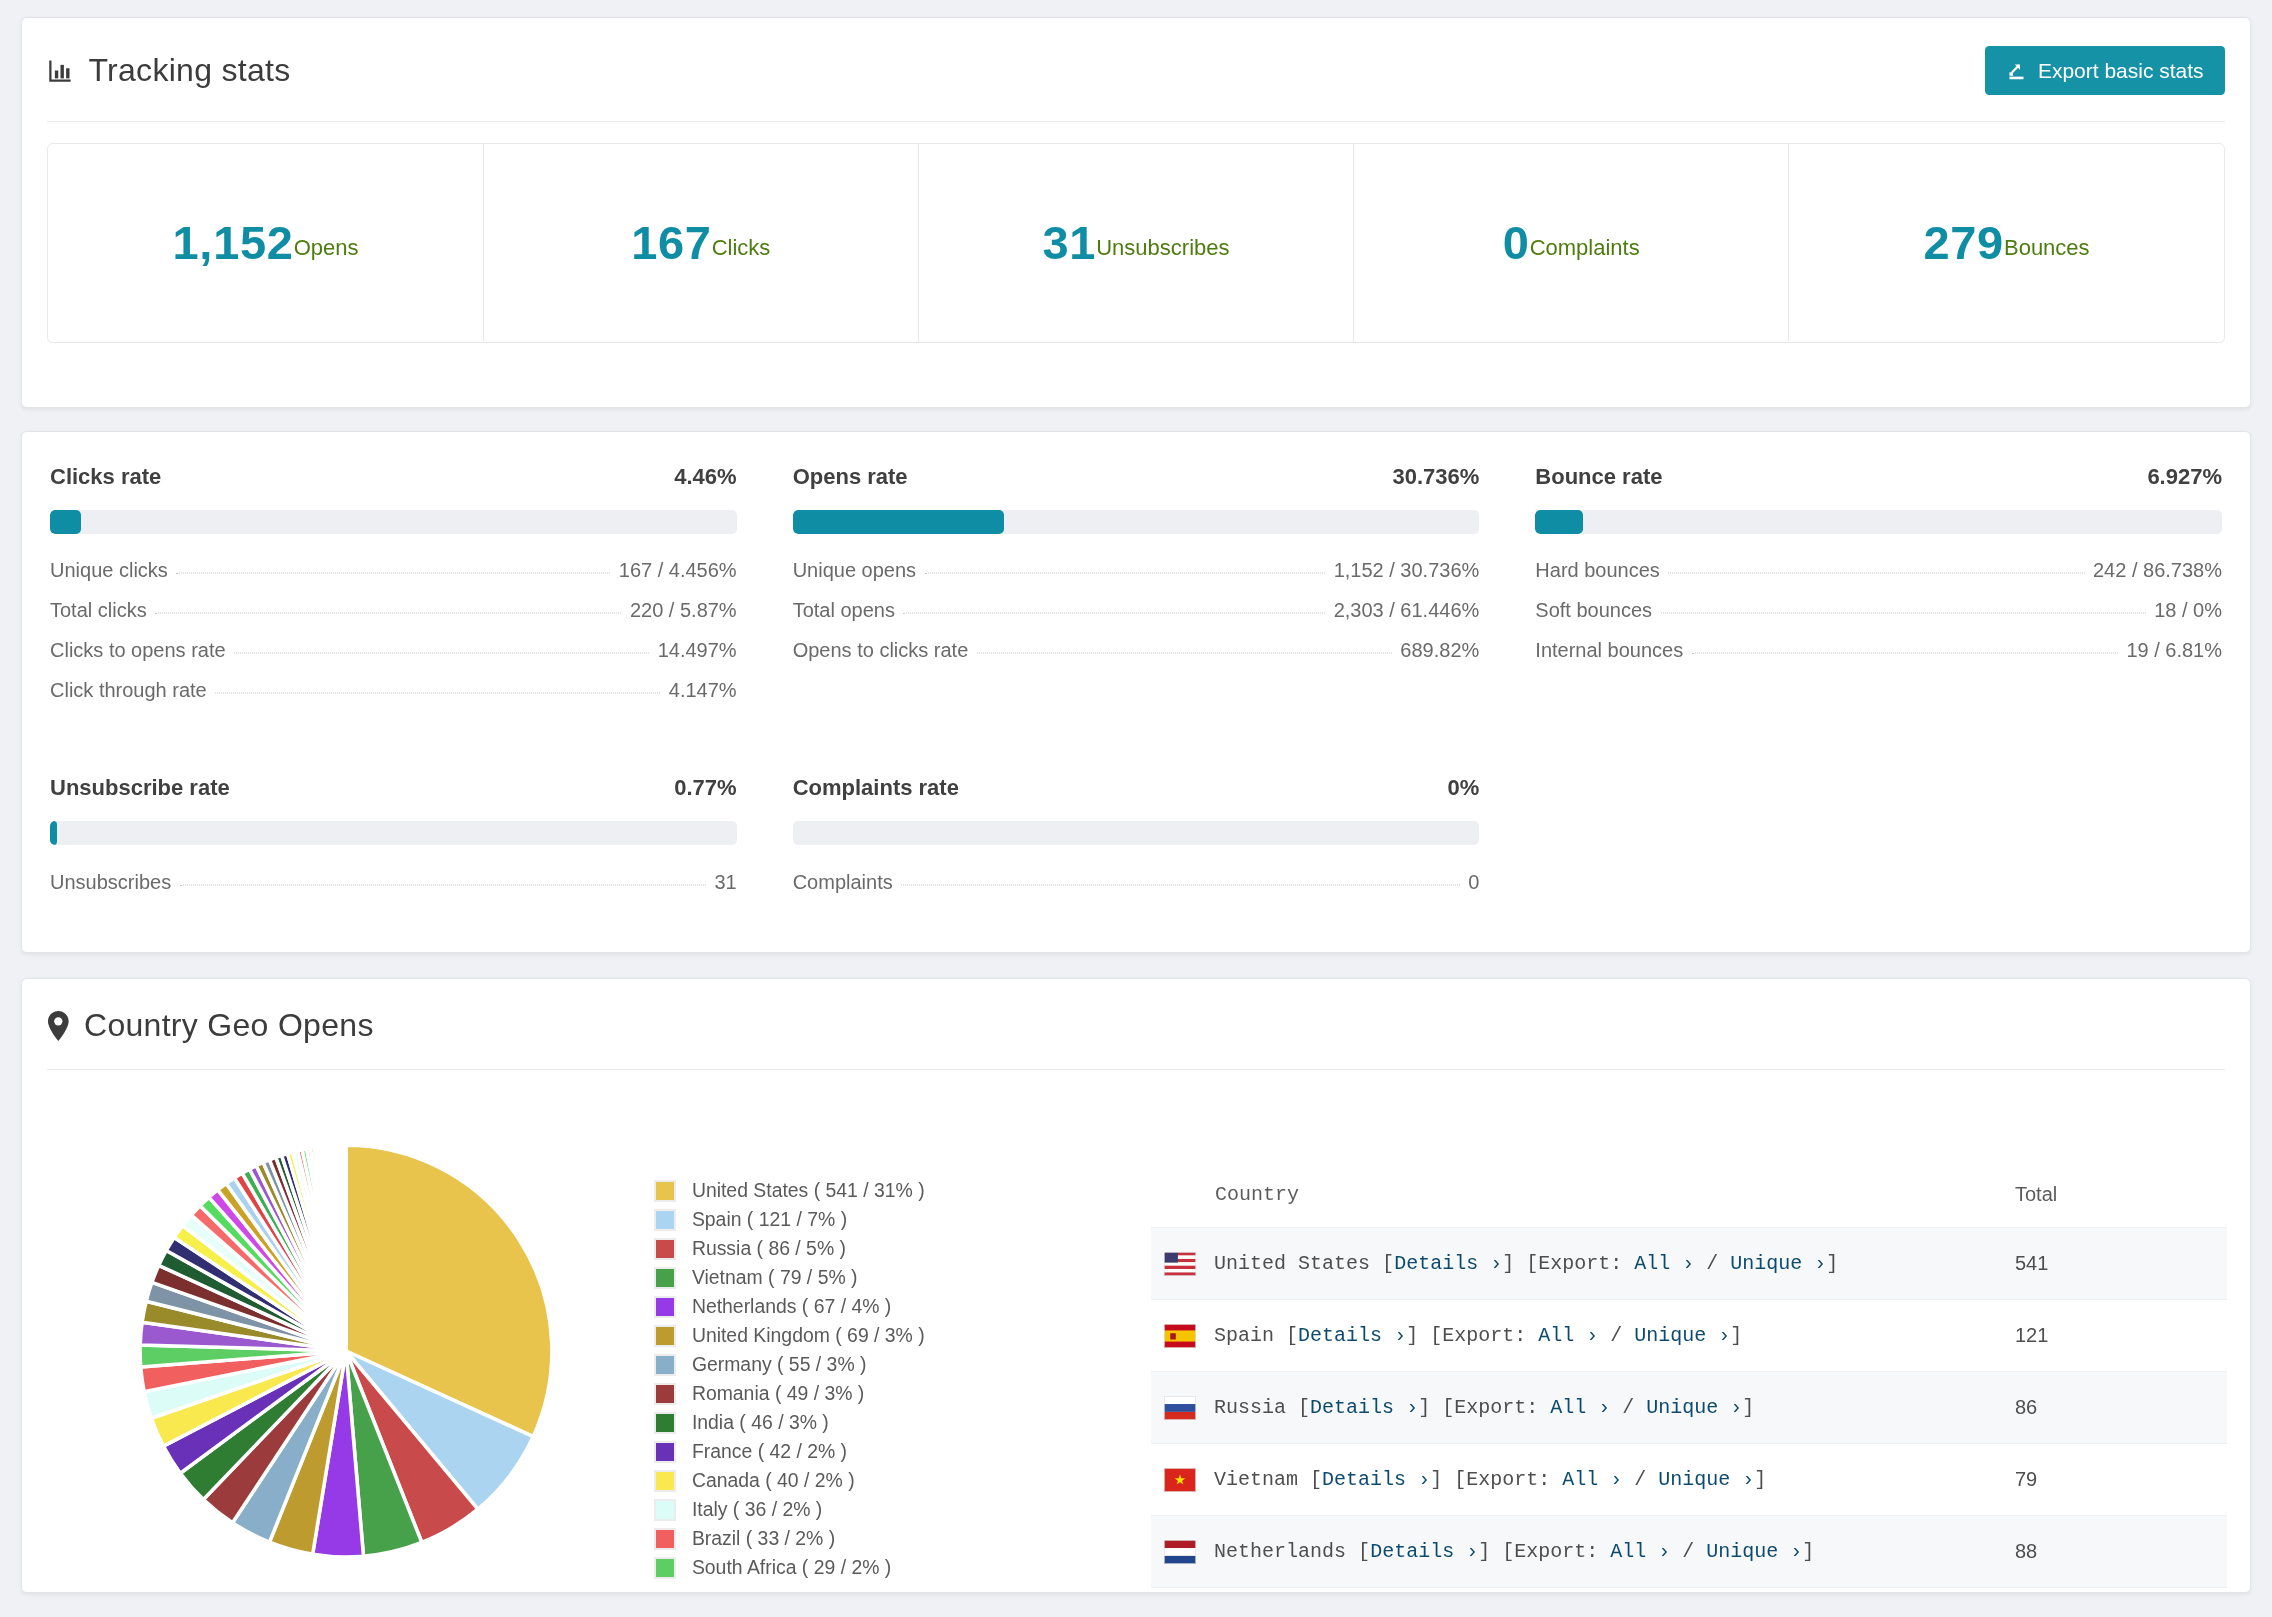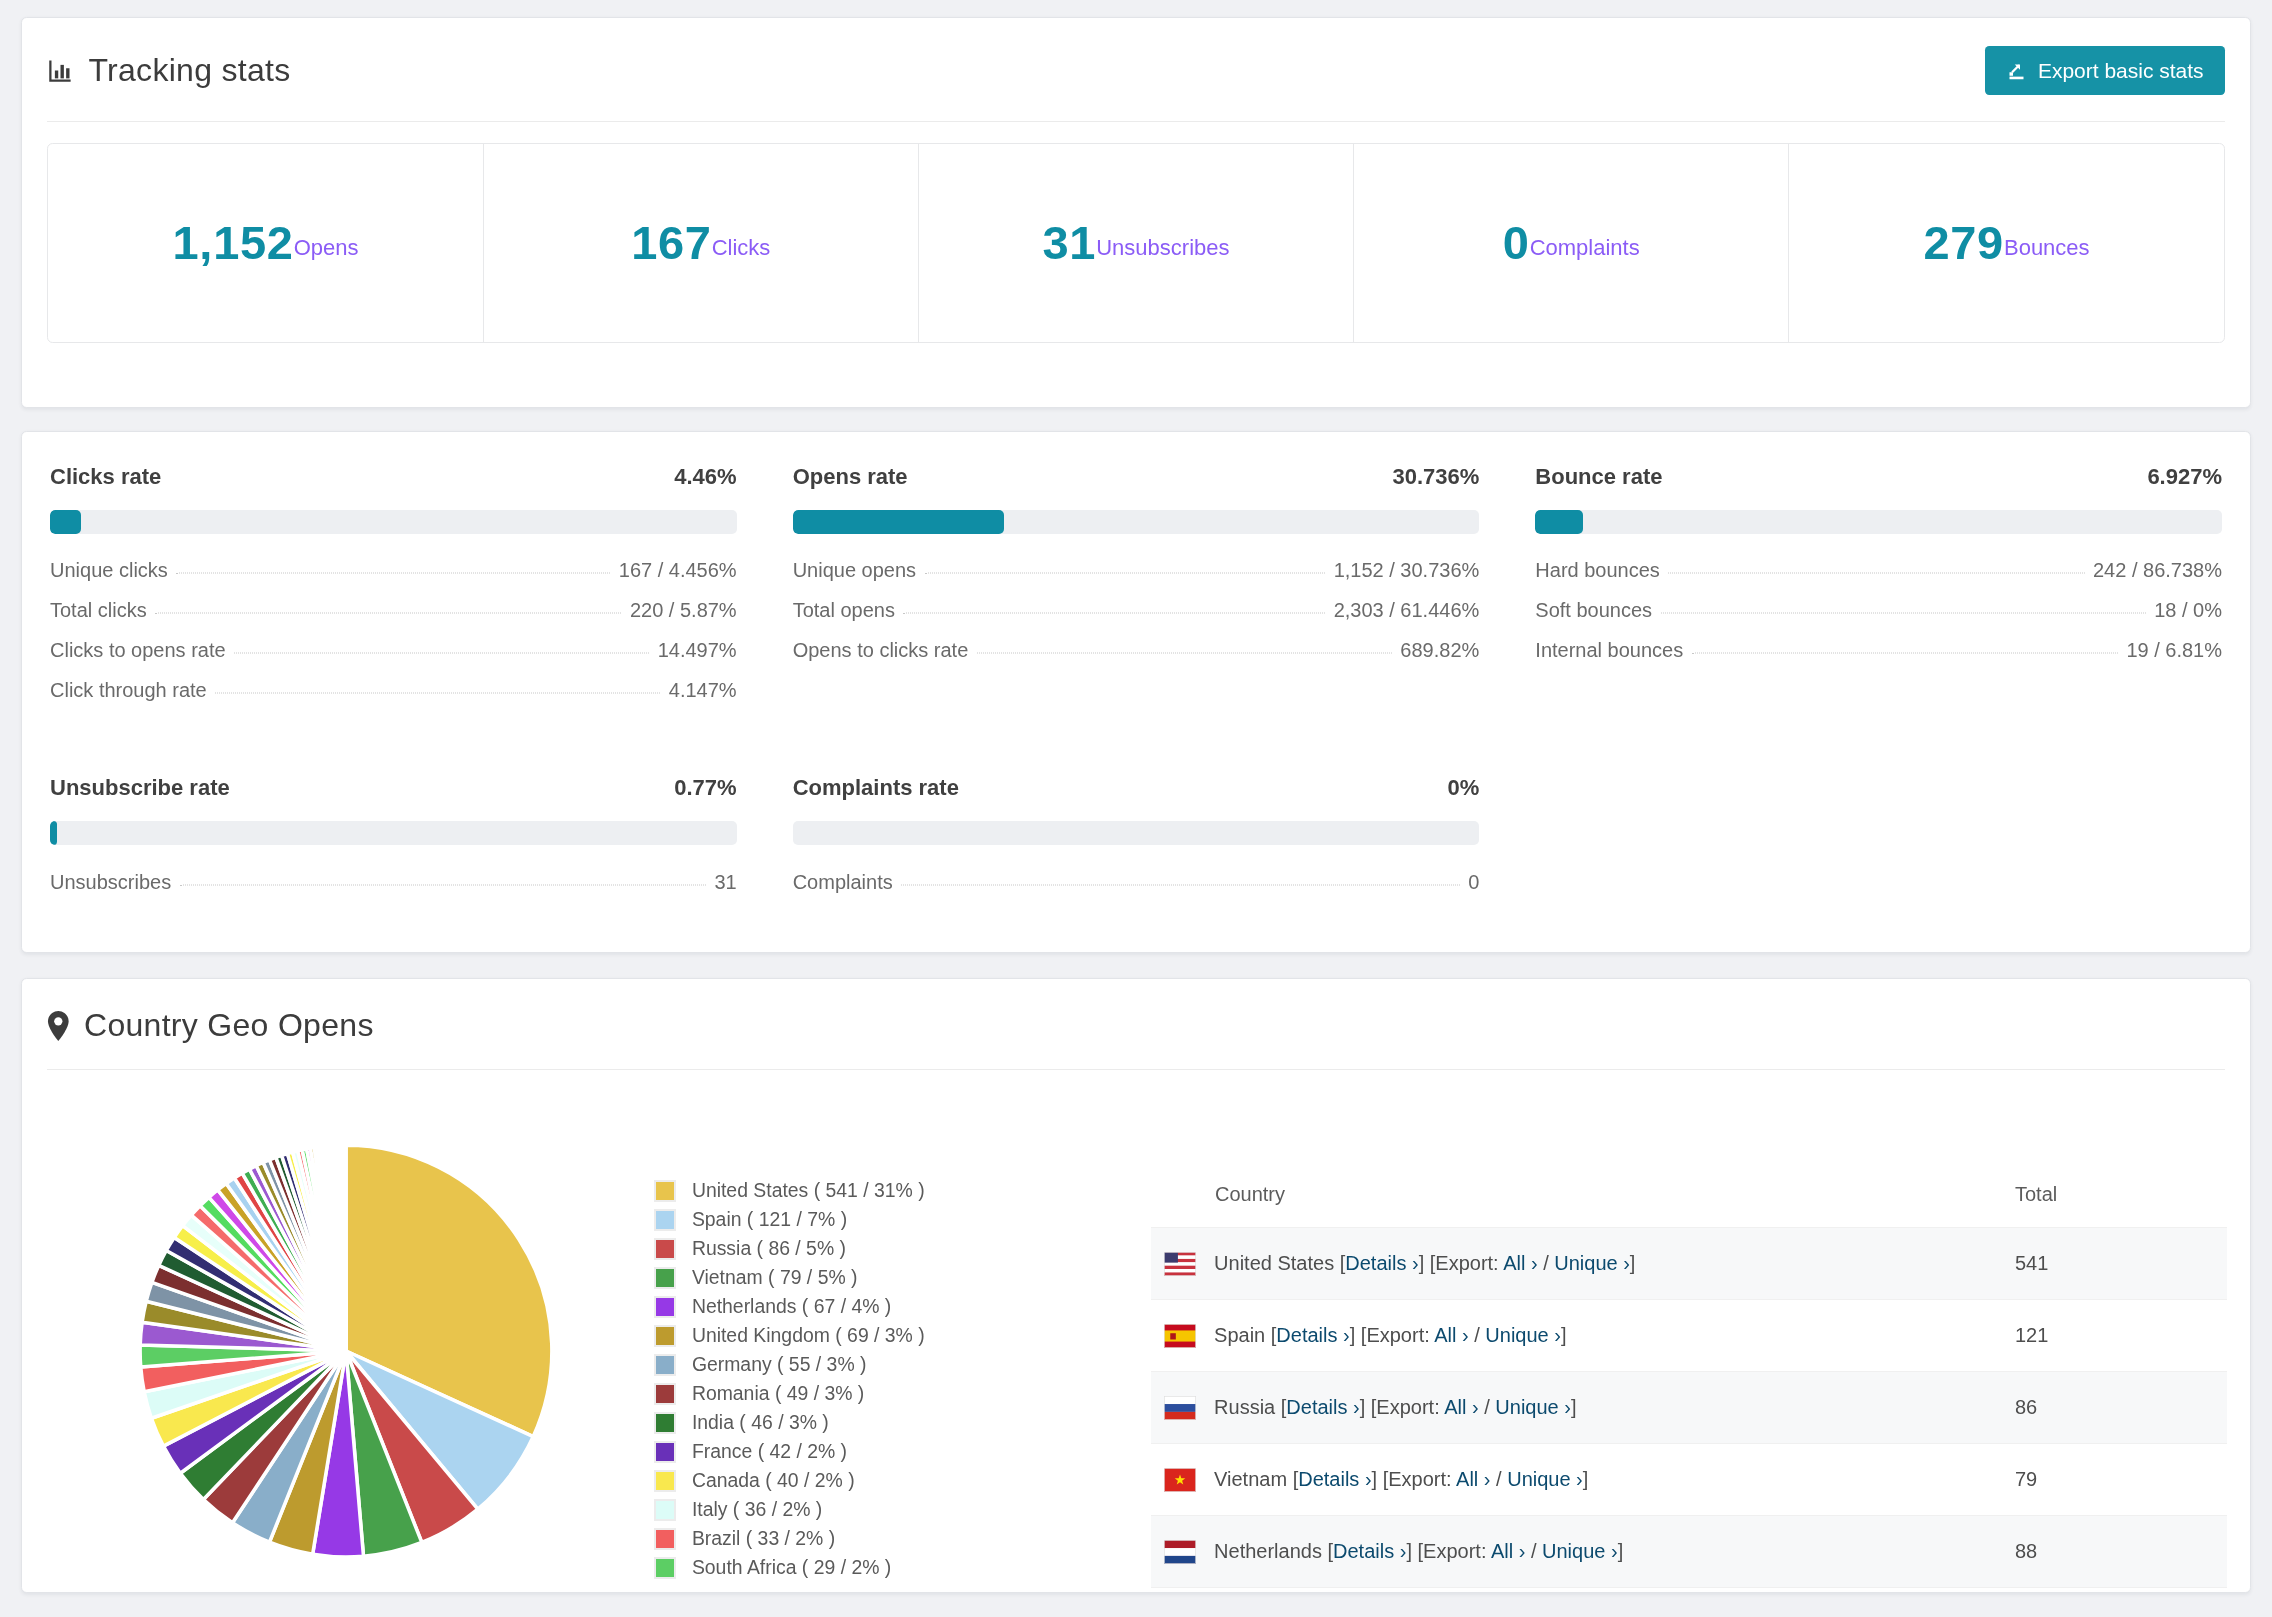--- a/index.html
+++ b/index.html
@@ -28,21 +28,21 @@
   .export-btn{
     display:flex;align-items:center;gap:11.3px;cursor:pointer;
     background:#1692a6;color:#fff;border:none;border-radius:4.2px;
     font-size:21px;padding:12.7px 21px;font-family:inherit;
   }
 
   .stats-box{display:flex;margin-top:21px;height:198px;border:0.7px solid #e7e8ea;border-radius:5.6px;}
   .stat-cell{flex:1;display:flex;flex-direction:row;align-items:center;justify-content:center;border-left:0.7px solid #e7e8ea;}
   .stat-cell:first-child{border-left:none;}
   .stat-value{font-size:47px;font-weight:700;color:#0f8da4;letter-spacing:0.7px;}
-  .stat-label{font-size:22px;color:#8b5cf6;margin-top:10px;}
+  .stat-label{font-size:22px;color:#4d7c0f;margin-top:10px;}
 
   .rates-grid{display:grid;grid-template-columns:1fr 1fr 1fr;column-gap:56px;row-gap:56px;}
   .rate-head{display:flex;justify-content:space-between;align-items:flex-start;font-size:22px;font-weight:700;color:#404040;}
   .bar{height:24px;background:#edeff2;border-radius:5px;margin-top:20px;overflow:hidden;}
   .fill{height:100%;background:#0f8da4;border-radius:5px;}
   .fill.tiny{min-width:7px;}
   .rate-rows{margin-top:25.4px;}
   .rate-row{display:flex;align-items:baseline;height:40px;font-size:20px;color:#6a6a6a;}
   .leader{flex:1;margin:0 8.5px;border-bottom:1.4px dotted #c7c7c7;transform:translateY(-3.5px);}
 
@@ -51,21 +51,21 @@
   #legend{position:absolute;left:632px;top:106px;display:flex;flex-direction:column;}
   .legend-item{display:flex;align-items:center;gap:15.5px;height:29px;cursor:pointer;}
   .swatch{width:18.4px;height:18.4px;border:2.1px solid #ececec;flex:0 0 auto;}
   .legend-label{font-size:19.4px;color:#5a5a5a;white-space:nowrap;}
 
   .geo-table{position:absolute;left:1129px;top:92px;width:1076px;font-size:20px;color:#4e4e4e;}
   .thead{display:flex;height:65px;align-items:center;color:#5c5c5c;}
   .thead .cell-country{padding-left:64px;}
   .trow{display:flex;height:71px;align-items:center;border-top:0.7px solid #f0f0f0;}
   .trow.stripe{background:#f7f8f9;}
-  .cell-country{flex:1;display:flex;align-items:center;gap:18.4px;padding-left:12.7px;min-width:0;}
+  .cell-country{flex:1;display:flex;align-items:center;gap:18.4px;padding-left:12.7px;min-width:0;font-family:Liberation Mono, monospace;}
   .cell-total{width:212px;flex:0 0 auto;}
   .flag{width:32px;height:24px;display:inline-block;line-height:0;flex:0 0 auto;}
   .ctext{white-space:nowrap;}
   .lnk{color:#0c4a6e;text-decoration:none;cursor:pointer;}
   .p{color:#4e4e4e;}
 </style>
 </head>
 <body>
 
 <div>

